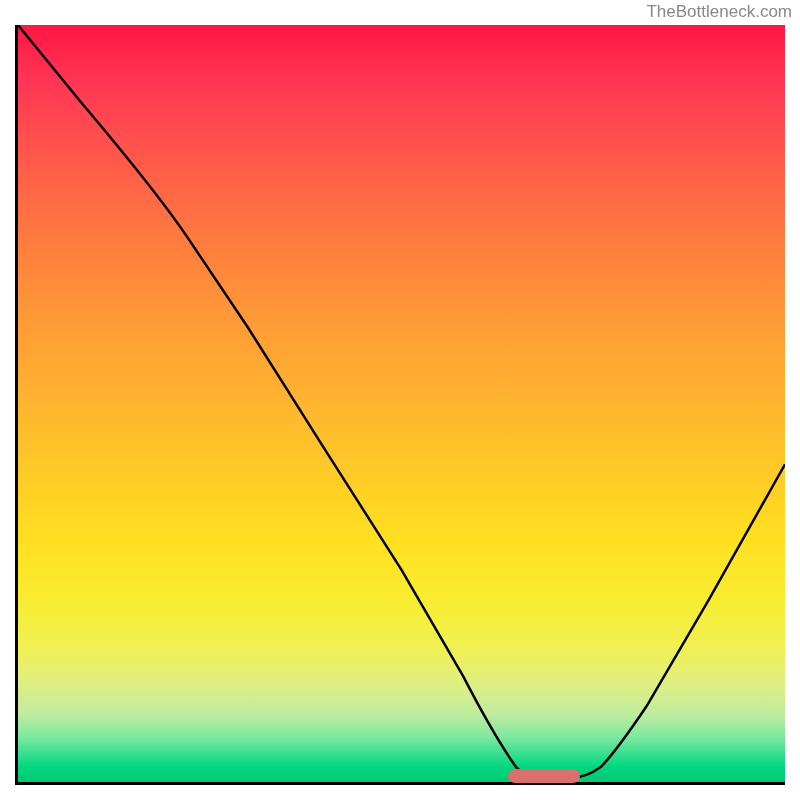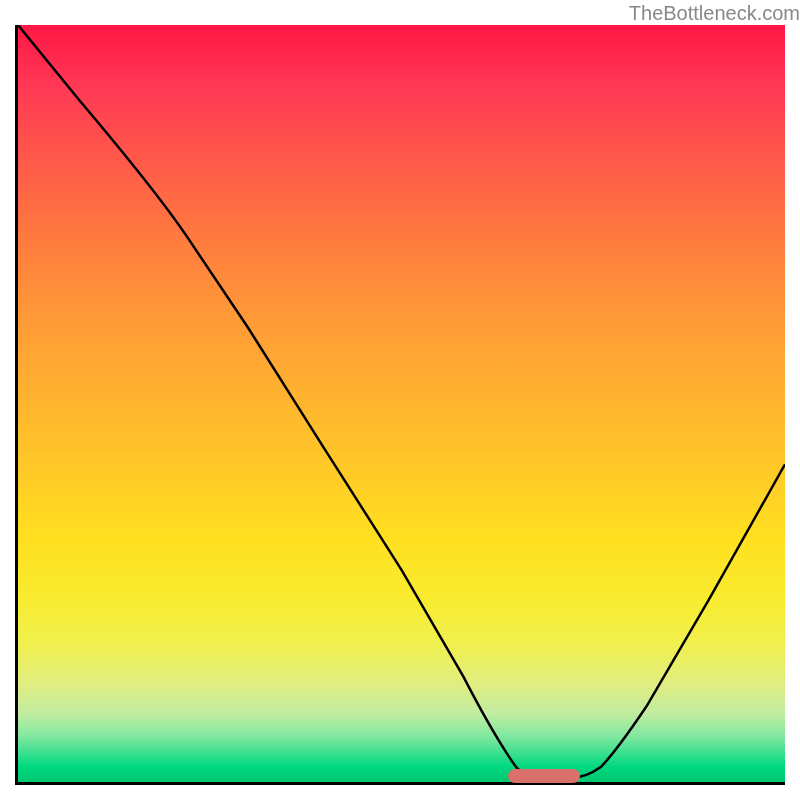--- a/index.html
+++ b/index.html
@@ -6,22 +6,22 @@
   body {
     width: 800px;
     height: 800px;
     background: #ffffff;
     position: relative;
     font-family: Arial, sans-serif;
   }
   .watermark {
     position: absolute;
     top: 2px;
-    right: 0;
-    font-size: 20px;
+    right: 8px;
+    font-size: 17px;
     color: #888888;
     font-weight: normal;
     z-index: 10;
     text-align: right;
   }
   .chart-area {
     position: absolute;
     left: 15px;
     top: 25px;
     width: 770px;

